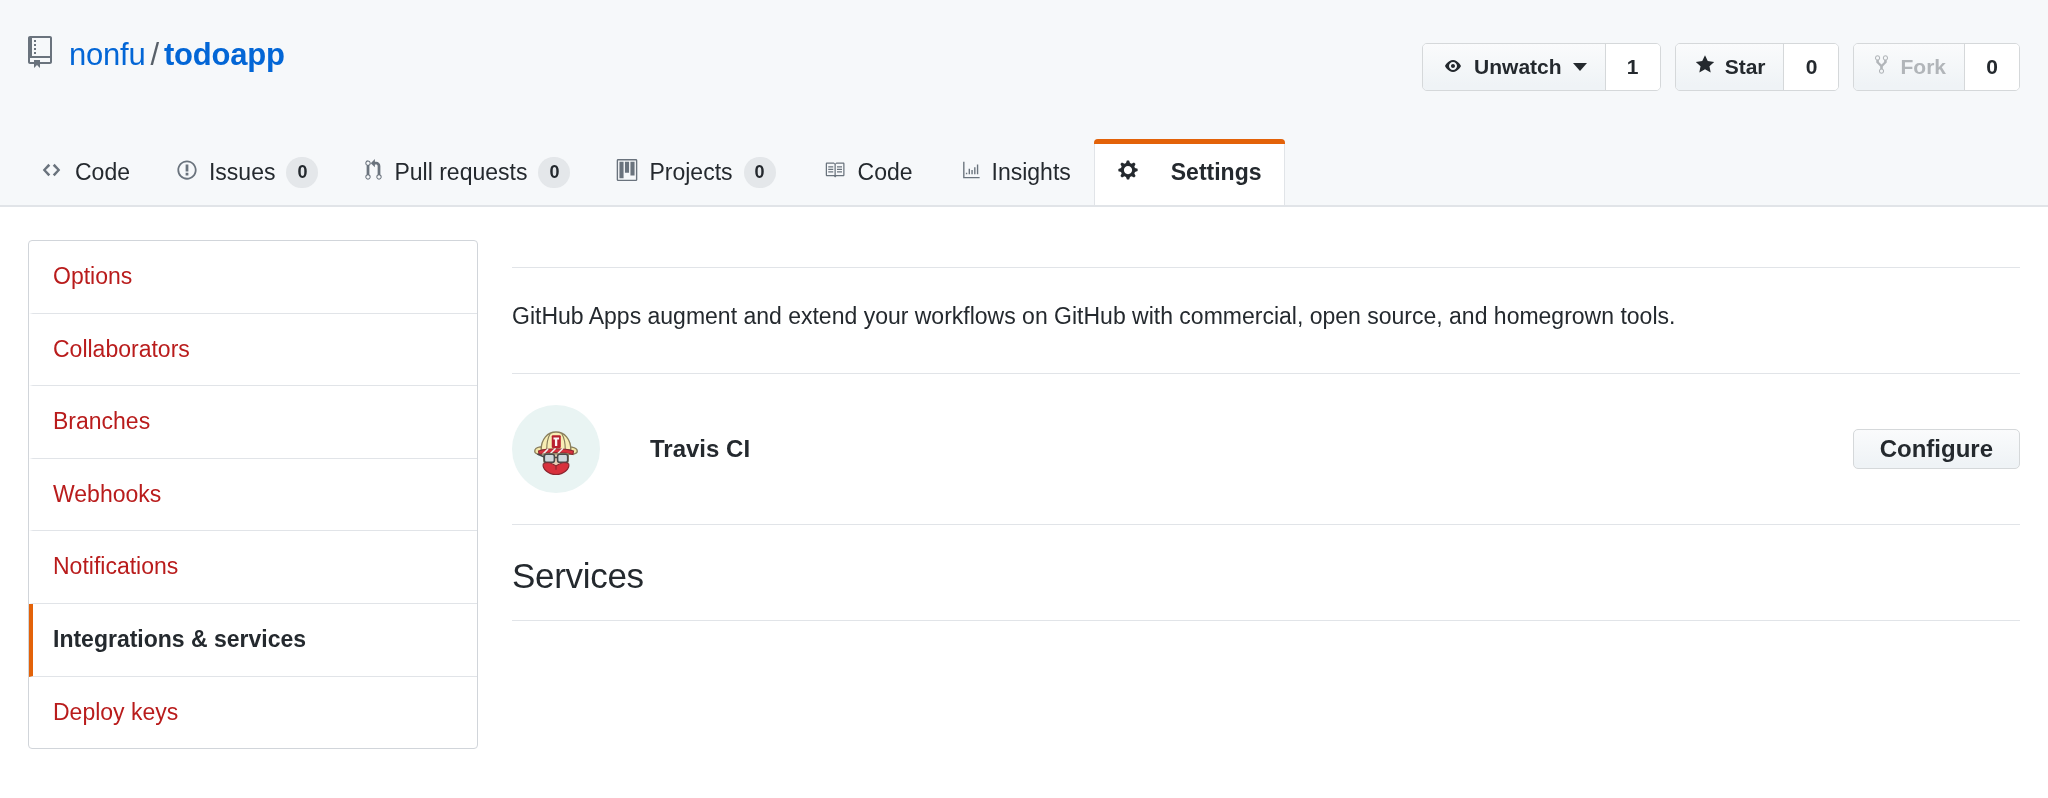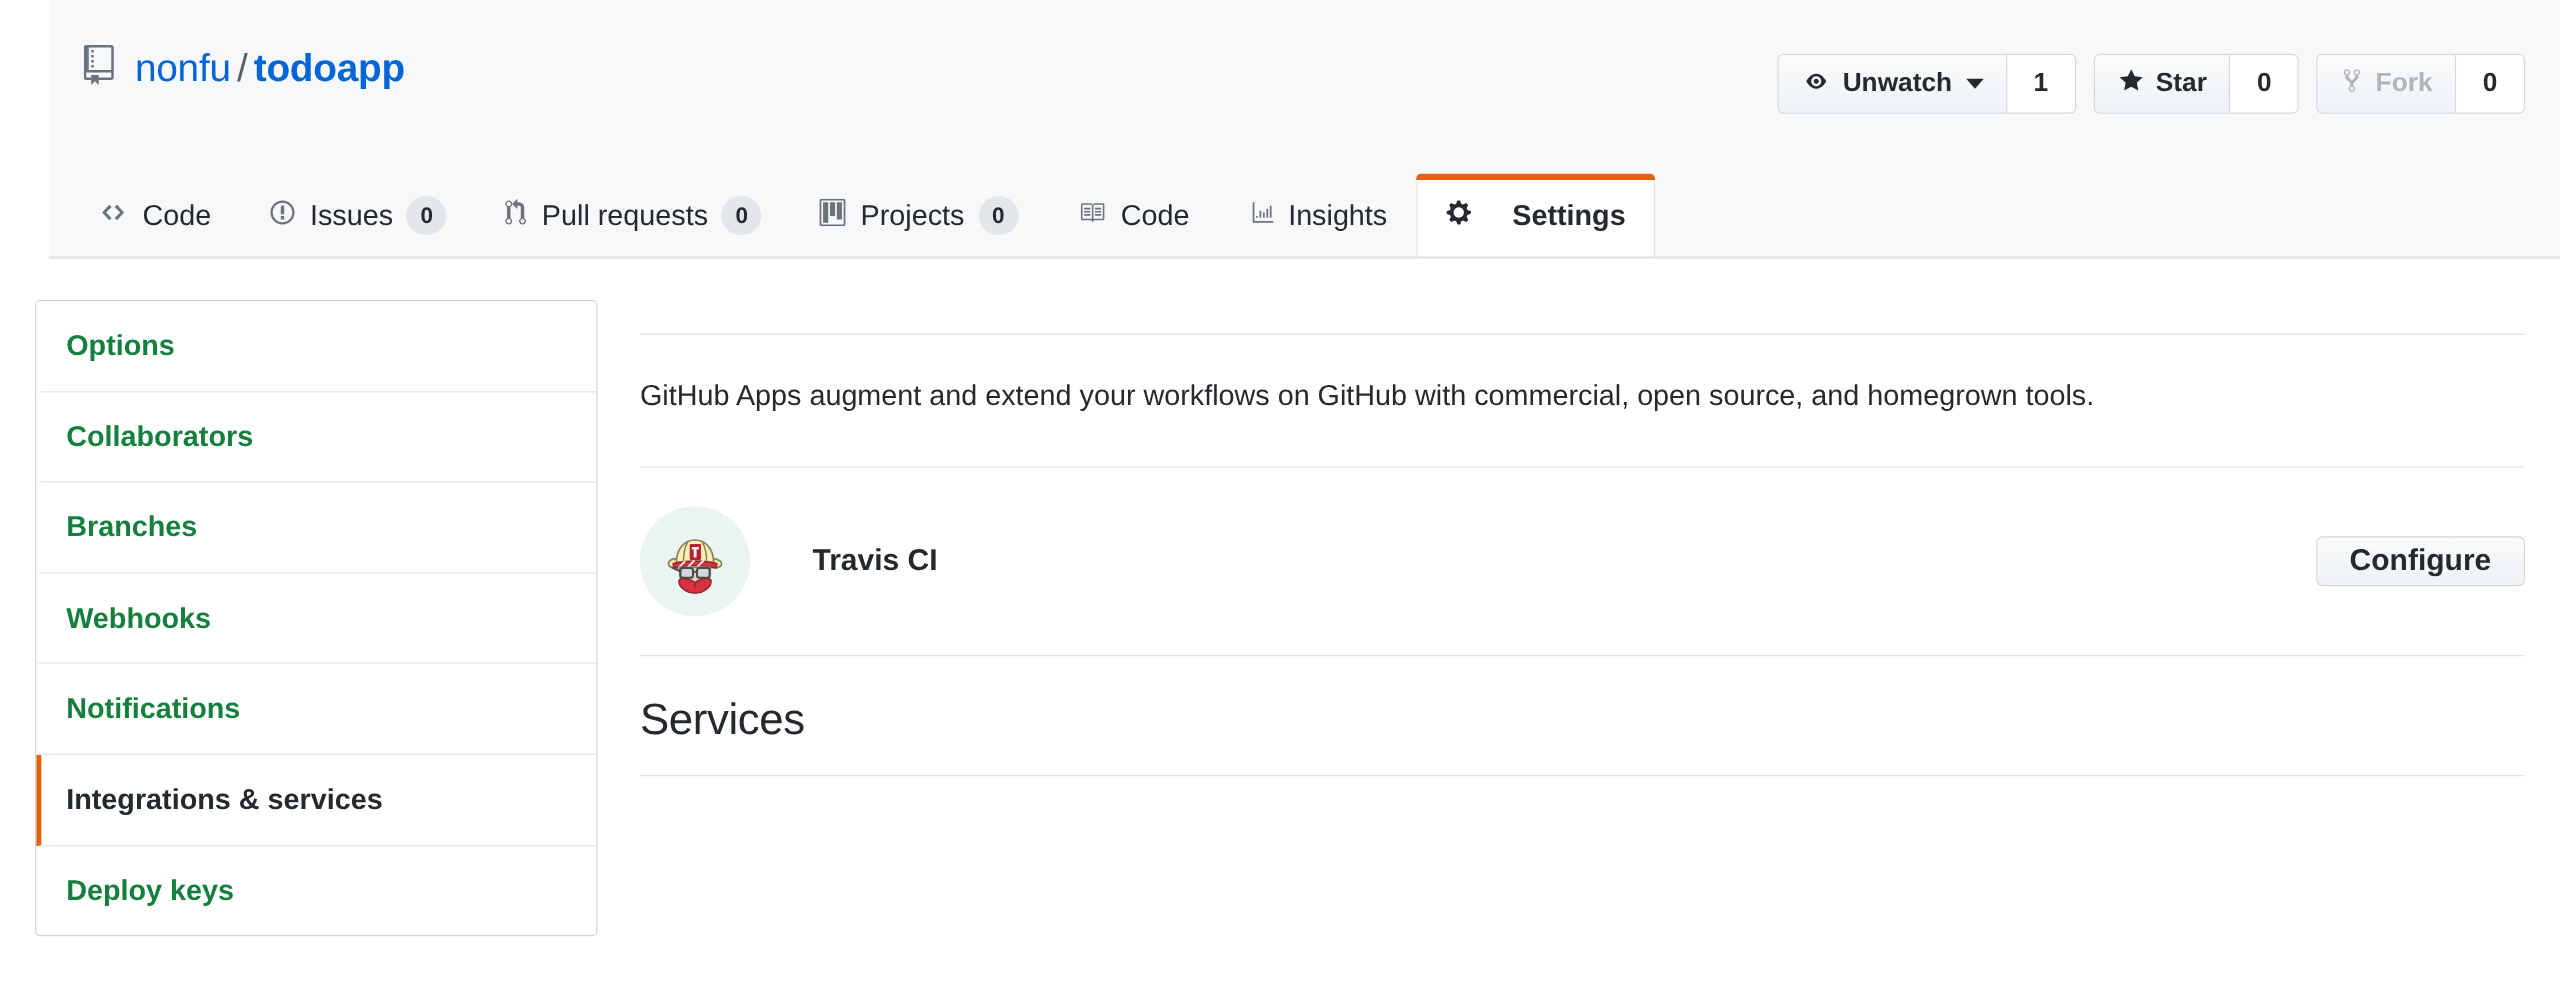--- a/index.html
+++ b/index.html
@@ -13,21 +13,20 @@
     font-family: "Liberation Sans", sans-serif;
     -webkit-font-smoothing: antialiased;
   }
 
   
   .repo-header {
     position: relative;
     height: 207px;
     background: #f6f8fa;
     border-bottom: 2px solid #e1e4e8;
-    margin-left: 39px;
   }
 
   .repo-title-row {
     position: absolute;
     left: 28px;
     top: 36px;
     display: flex;
     align-items: center;
     gap: 13px;
   }
@@ -168,27 +167,26 @@
     flex: none;
     border: 1px solid #d1d5da;
     border-radius: 4px;
     background: #ffffff;
     overflow: hidden;
   }
   .menu-item {
     display: block;
     padding: 22px 20px 22px 20px;
     font-size: 23px;
-    color: #15803d;
+    color: #b91c1c;
     text-decoration: none;
     border-bottom: 1px solid #e1e4e8;
     border-left: 4px solid transparent;
     line-height: 1.2;
     white-space: nowrap;
-    font-weight: bold;
   }
   .menu-item:last-child { border-bottom: none; }
   .menu-item.selected {
     color: #24292e;
     font-weight: bold;
     border-left-color: #e36209;
   }
 
   
   .content {

